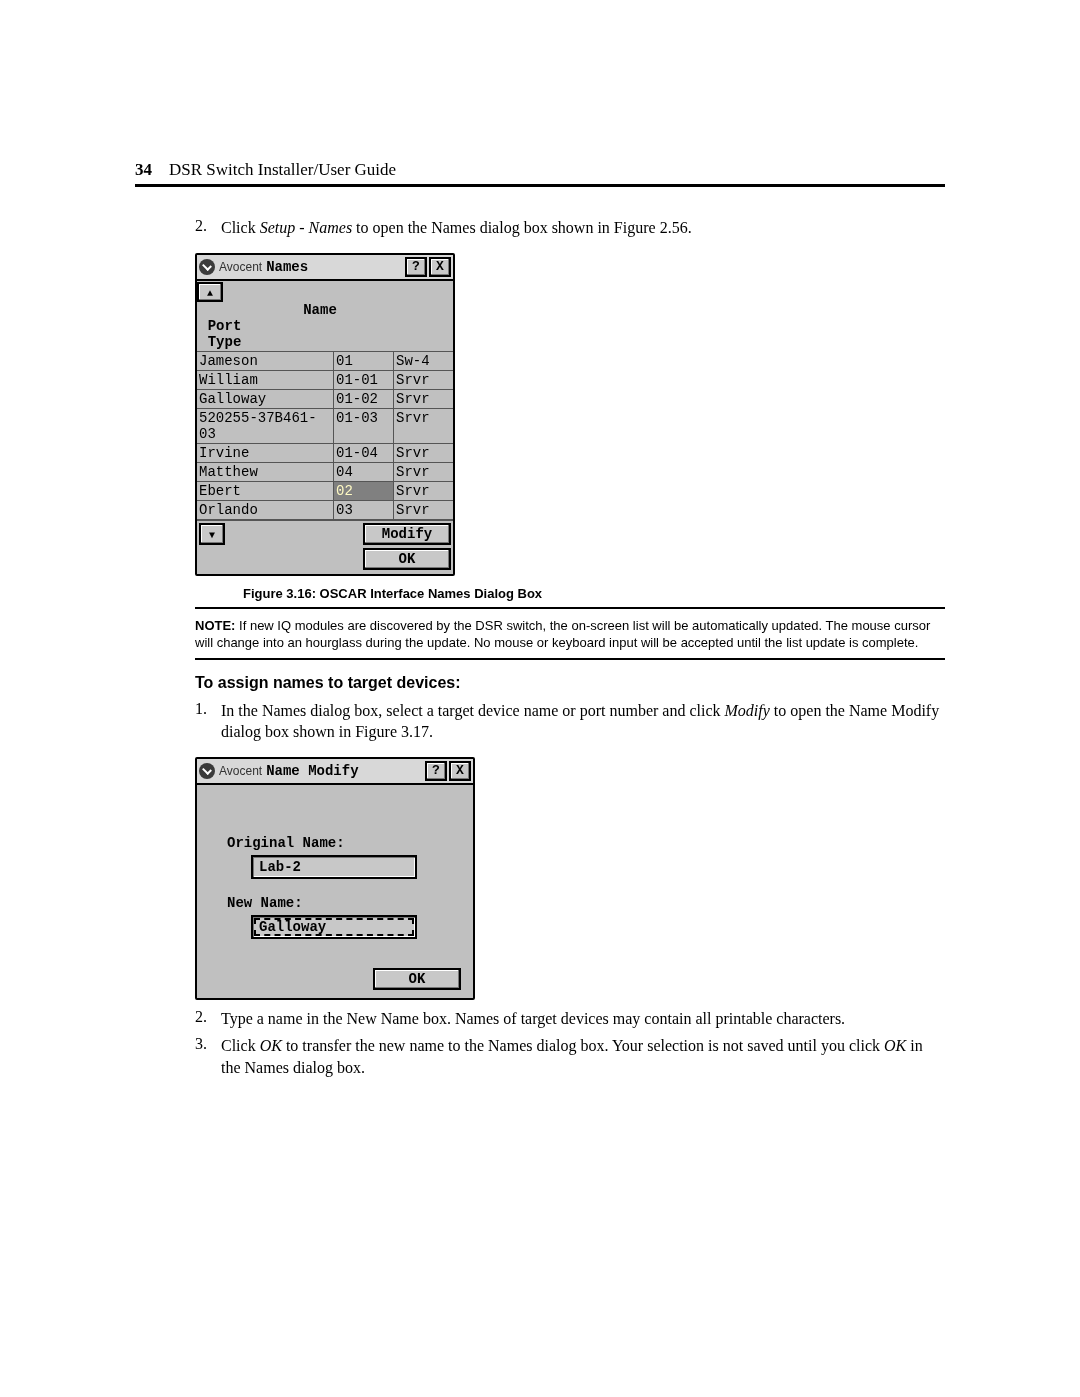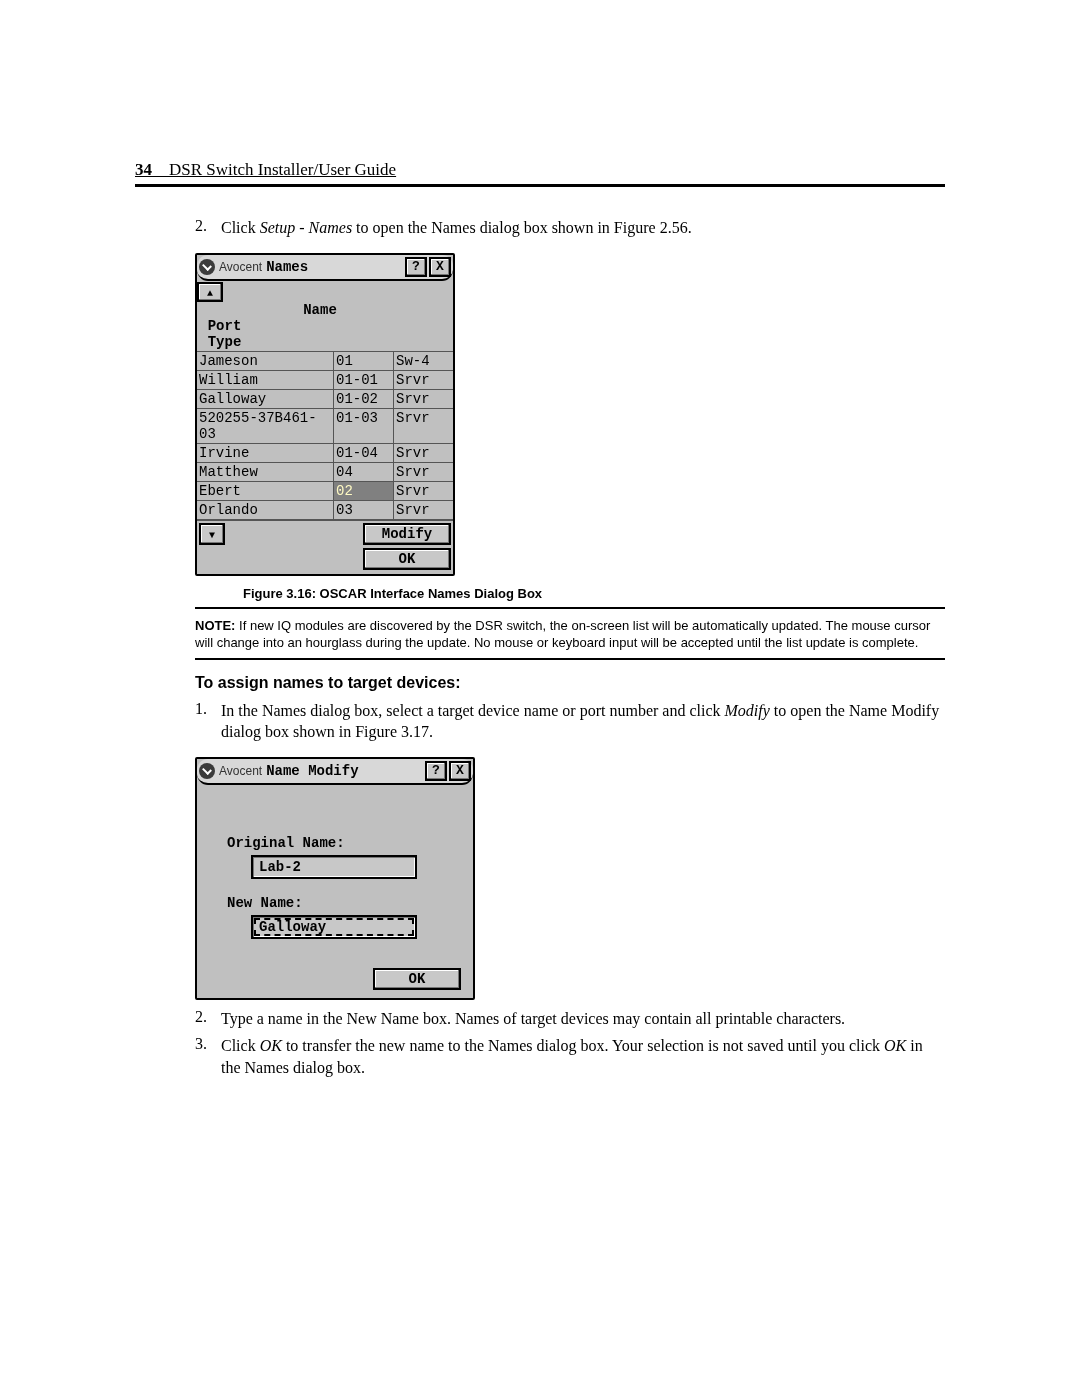--- a/index.html
+++ b/index.html
@@ -13,21 +13,20 @@
   .page {
     width: 1080px;
     height: 1397px;
     padding: 160px 135px 0 135px;
     box-sizing: border-box;
     position: relative;
   }
   .header-line {
     font-size: 17px;
     margin-bottom: 4px;
-    text-decoration: underline;
   }
   .header-line strong { font-weight: bold; }
   .thick-rule {
     border: 0;
     border-top: 3px solid #000;
     margin: 4px 0 30px 0;
   }
   .medium-rule {
     border: 0;
     border-top: 2px solid #000;
@@ -78,21 +77,20 @@
     width: 260px;
     margin: 14px 0 8px 0;
     box-sizing: border-box;
   }
   .titlebar {
     display: flex;
     align-items: center;
     background: #d8d8d8;
     border-bottom: 2px solid #000;
     padding: 2px 2px;
-    border-radius: 11px;
   }
   .titlebar .logo {
     width: 16px; height: 16px;
     background: #3b3b3b;
     border-radius: 50%;
     margin-right: 4px;
     position: relative;
     flex: 0 0 16px;
   }
   .titlebar .logo::after{

